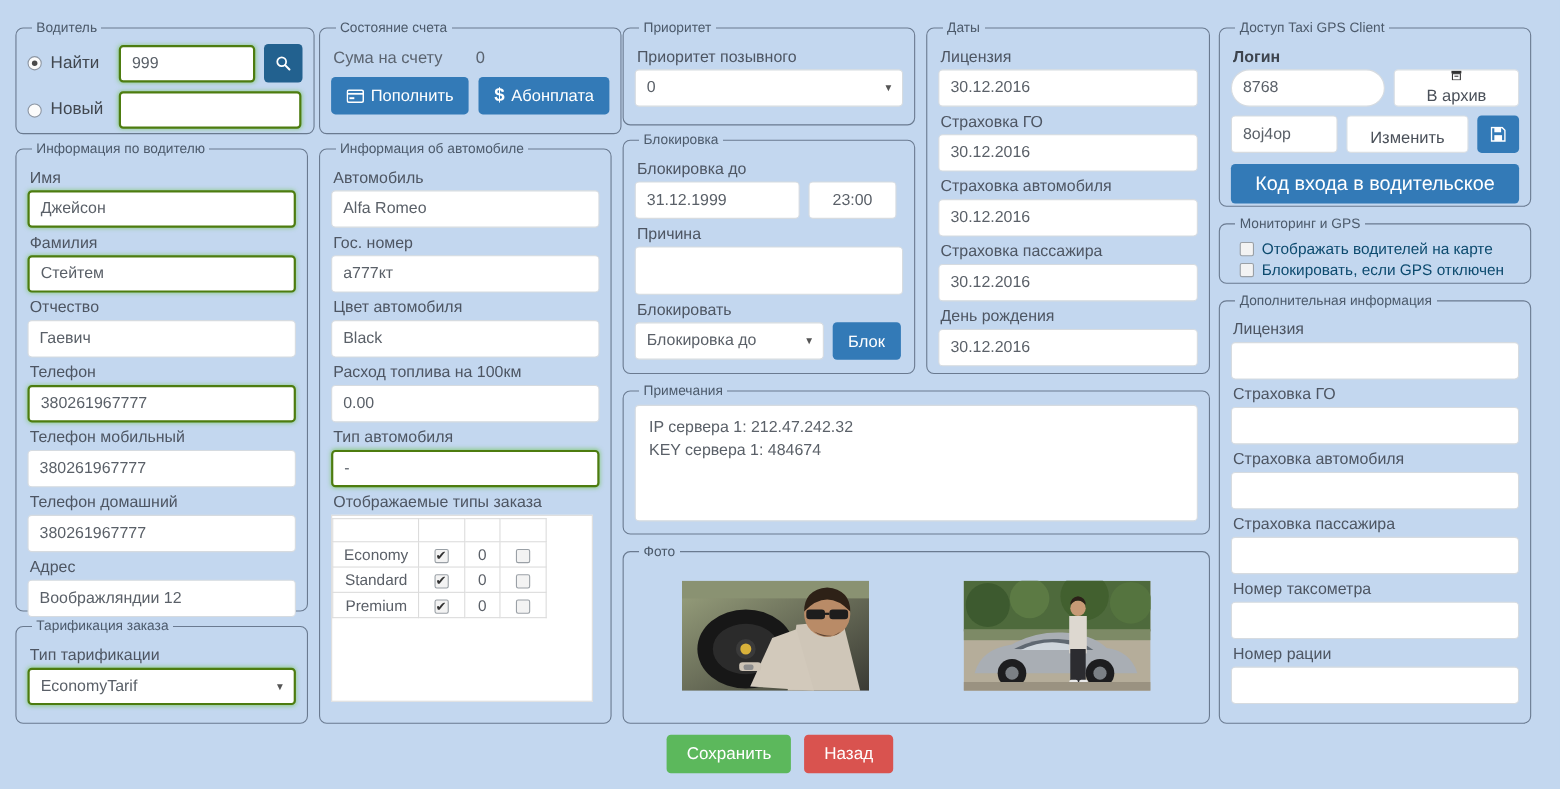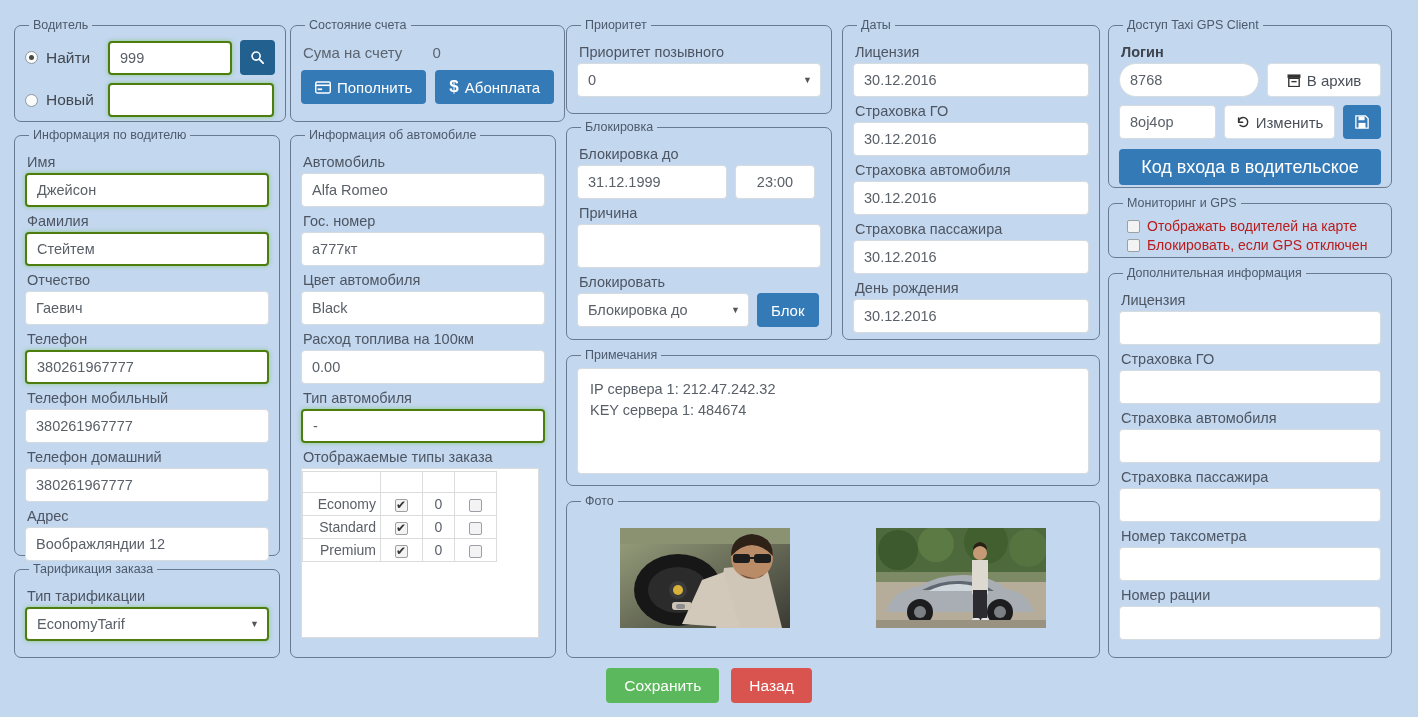--- a/index.html
+++ b/index.html
@@ -85,20 +85,21 @@
     white-space: nowrap;
   }
   .btn-blue { background: #337ab7; }
   .btn-darkblue { background: #22618f; }
   .btn-green { background: #5cb85c; }
   .btn-red { background: #d9534f; }
   .btn-white {
     background: #fff;
     color: #4a5059;
     border: 1px solid #dadfe4;
+    flex-direction: column;
   }
 
   
   #fs-driver { left: 14px; top: 18px; width: 266px; height: 104px; }
   #fs-driverinfo { left: 14px; top: 128px; width: 266px; height: 428px; }
   #fs-tarif { left: 14px; top: 562px; width: 266px; height: 96px; }
 
   .radio-row { display: flex; align-items: center; gap: 8px; margin-top: 2px; }
   .radio {
     width: 13px; height: 13px; border-radius: 50%;
@@ -125,21 +126,21 @@
     margin-top: 2px;
   }
   .ordtable td {
     border: 1px solid #dcdcdc;
     height: 23px;
     font-size: 14px;
     color: #5b6068;
     text-align: center;
     padding: 0 4px;
   }
-  .ordtable td.name { text-align: right; padding-left: 5px; width: 78px; }
+  .ordtable td.name { text-align: center; padding-left: 5px; width: 78px; }
   .ordtable tr.head td { height: 21px; }
   .cbx {
     display: inline-block;
     width: 13px; height: 13px;
     border: 1px solid #9aa0a6;
     border-radius: 2px;
     background: #f3f3f3;
     position: relative;
     vertical-align: middle;
   }
@@ -185,21 +186,21 @@
 
   
   #fs-dates { left: 842px; top: 18px; width: 258px; height: 322px; }
 
   
   #fs-gpsaccess { left: 1108px; top: 18px; width: 284px; height: 170px; }
   #fs-monitoring { left: 1108px; top: 196px; width: 284px; height: 62px; }
   #fs-extra { left: 1108px; top: 266px; width: 284px; height: 392px; }
 
   .chk-row { display: flex; align-items: center; gap: 7px; margin: 2px 0 3px 8px; }
-  .chk-lbl { font-size: 14px; color: #b91c1c; }
+  .chk-lbl { font-size: 14px; color: #0c4a6e; }
 
   .photo {
     width: 170px; height: 100px;
     border: 0;
     display: block;
   }
   .photo-row {
     display: flex;
     justify-content: space-around;
     align-items: center;

